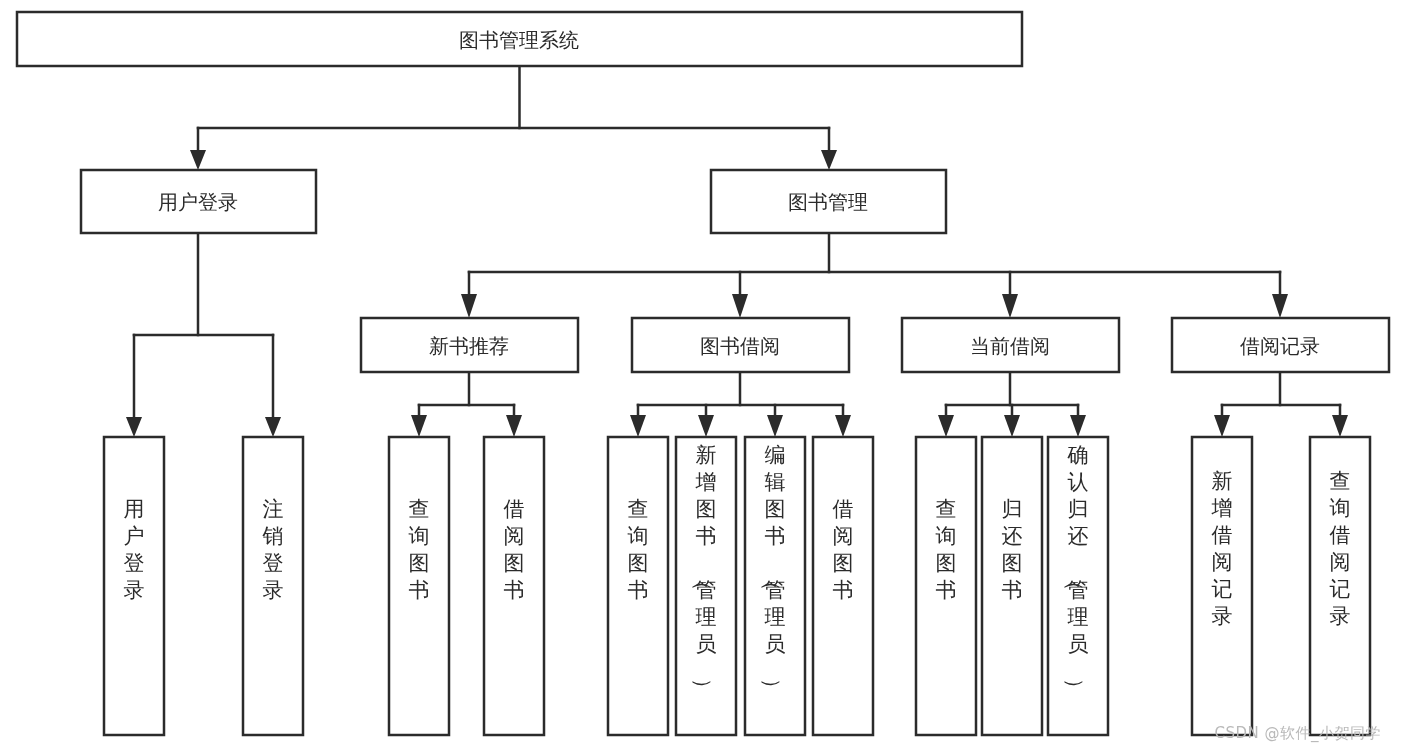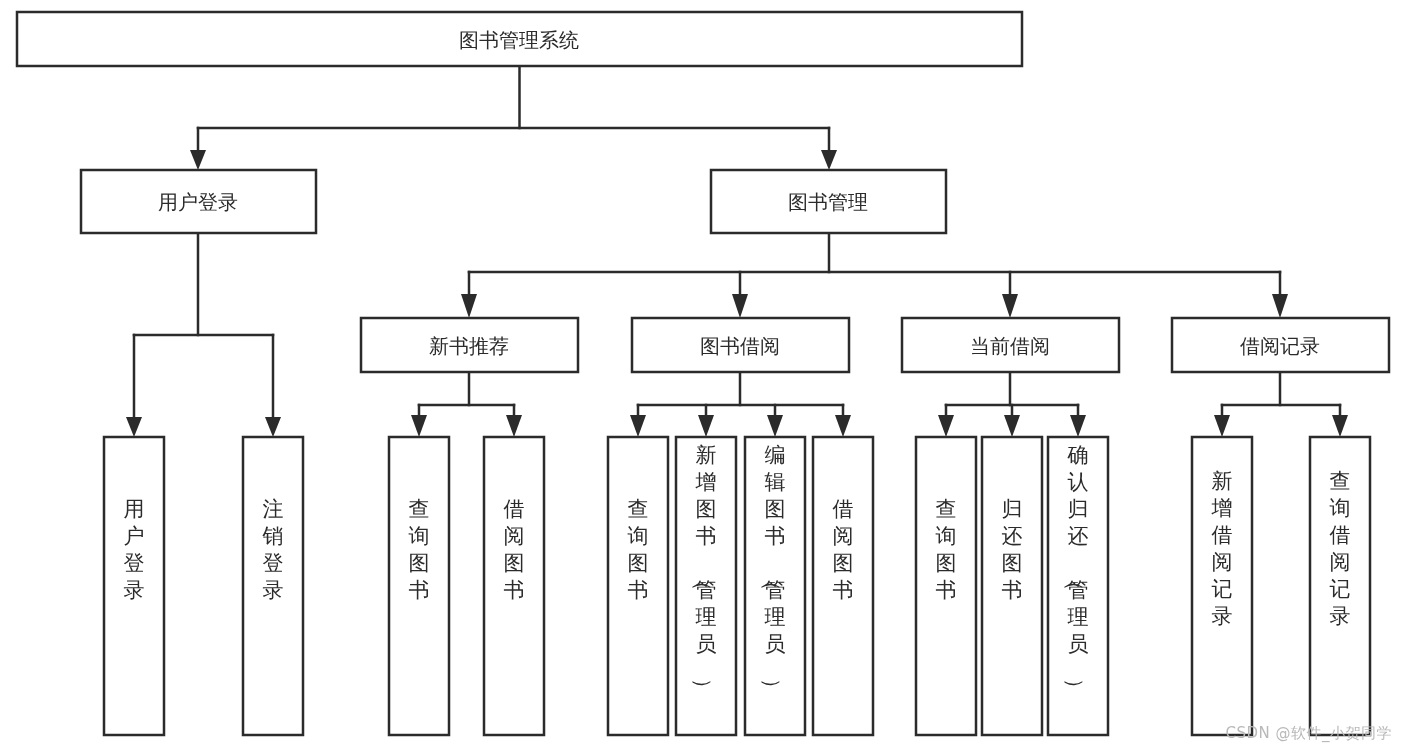--- a/index.html
+++ b/index.html
@@ -48,21 +48,21 @@
     dominant-baseline: central;
   }
   .node-label-v {
     font-family: "DejaVu Sans", "Liberation Sans", sans-serif;
     font-size: 21px;
     fill: #2b2b2b;
     text-anchor: middle;
   }
   .watermark-text {
     position: absolute;
-    right: 13px;
+    right: 24px;
     bottom: 4px;
     font-family: "DejaVu Sans", "Liberation Sans", sans-serif;
     font-size: 15px;
     color: #b9b9b9;
     letter-spacing: 0.5px;
     white-space: nowrap;
   }
 </style>
 </head>
 <body>

